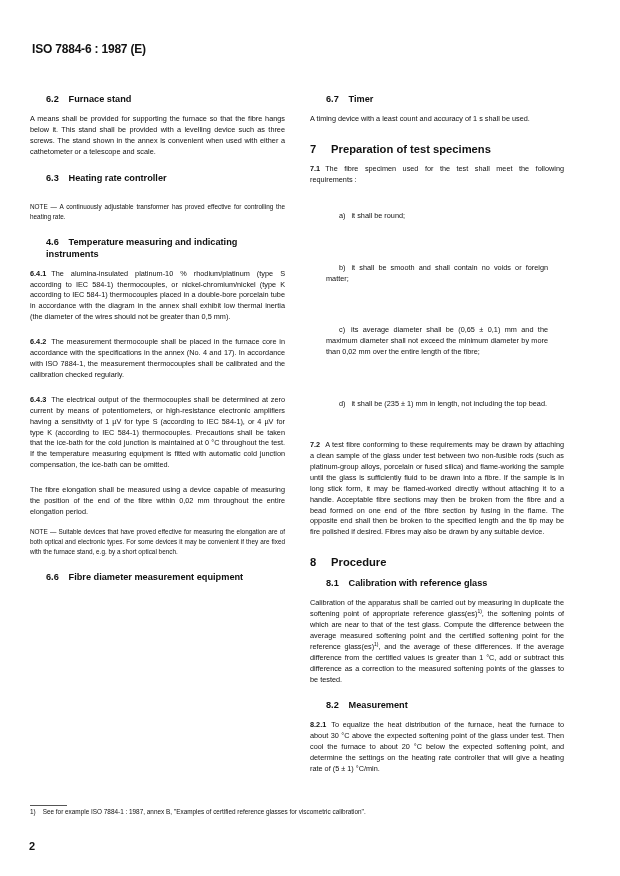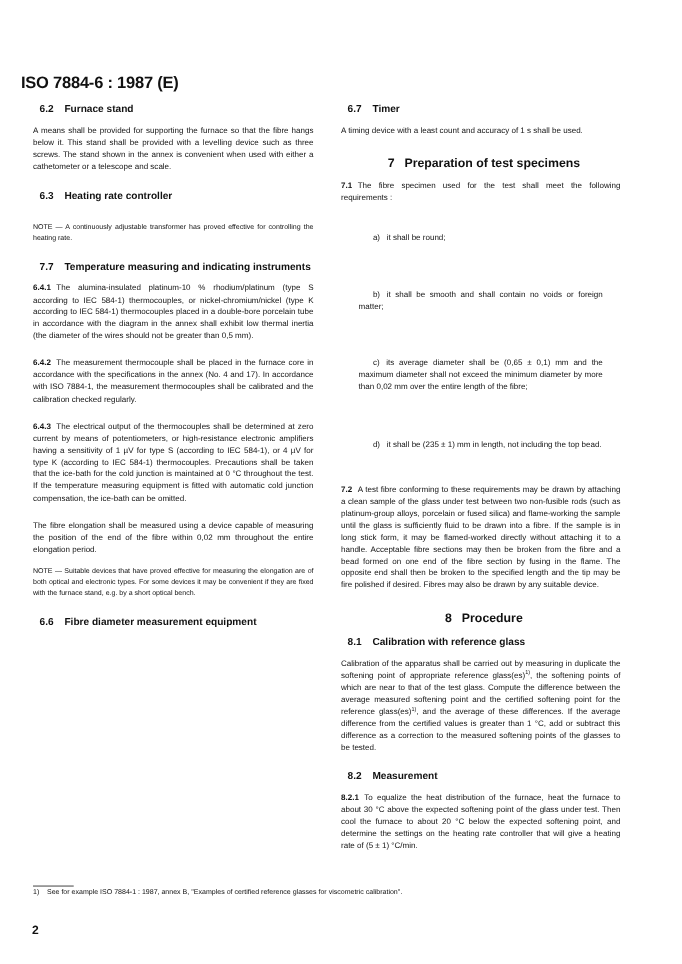--- a/index.html
+++ b/index.html
@@ -2,34 +2,34 @@
 <html><head>
 <meta charset="utf-8">
 <style>
   html, body { margin: 0; padding: 0; background: #ffffff; }
   body {
     width: 620px; height: 876px; position: relative; overflow: hidden;
     font-family: "Liberation Sans", "DejaVu Sans", sans-serif;
     color: #111111;
   }
   .doc-id {
-    position: absolute; left: 19px; top: 42px;
-    font-size: 15px; font-weight: bold; letter-spacing: -0.2px; margin-top: 25px;
+    position: absolute; left: 32px; top: 42px;
+    font-size: 12px; font-weight: bold; letter-spacing: -0.2px;
   }
   .col {
     position: absolute; top: 93px; width: 255px;
   }
   .col.left { left: 30px; }
   .col.right { left: 310px; width: 254px; }
   h2 {
-    font-size: 9.2px; font-weight: bold; margin: 0 0 9px 6px; line-height: 12px;
+    font-size: 9.2px; font-weight: bold; margin: 0 0 9px 16px; line-height: 12px;
   }
   h2 .num { display: inline-block; min-width: 20px; }
   h1 {
-    font-size: 11.2px; font-weight: bold; margin: 0 0 8px 0; line-height: 14px; text-align: center;
+    font-size: 11.2px; font-weight: bold; margin: 0 0 8px 0; line-height: 14px;
   }
   h1 .num { display: inline-block; min-width: 18px; }
   p {
     font-size: 7.3px; line-height: 10.9px; margin: 0; text-align: justify;
   }
   p .pnum { font-weight: bold; margin-right: 5px; }
   .note { font-size: 6.4px; line-height: 10px; margin: 0; text-align: justify; }
   .gap-s { height: 9px; }
   .gap-m { height: 14px; }
   .gap-l { height: 17px; }
@@ -62,21 +62,21 @@
   <div class="gap-m"></div>
 
   <section>
     <h2><span class="num">6.3</span> <span>Heating rate controller</span></h2>
     <div class="gap-s"></div>
     <p class="note">NOTE — A continuously adjustable transformer has proved effective for controlling the heating rate.</p>
   </section>
   <div class="gap-m"></div>
 
   <section>
-    <h2><span class="num">7.7</span> <span>Temperature measuring and indicating instruments</span></h2>
+    <h2><span class="num">4.6</span> <span>Temperature measuring and indicating instruments</span></h2>
     <p><span class="pnum">6.4.1</span><span>The alumina-insulated platinum-10 % rhodium/platinum (type S according to IEC 584-1) thermocouples, or nickel-chromium/nickel (type K according to IEC 584-1) thermocouples placed in a double-bore porcelain tube in accordance with the diagram in the annex shall exhibit low thermal inertia (the diameter of the wires should not be greater than 0,5 mm).</span></p>
     <div class="gap-m"></div>
     <p><span class="pnum">6.4.2</span><span>The measurement thermocouple shall be placed in the furnace core in accordance with the specifications in the annex (No. 4 and 17). In accordance with ISO 7884-1, the measurement thermocouples shall be calibrated and the calibration checked regularly.</span></p>
     <div class="gap-m"></div>
     <p><span class="pnum">6.4.3</span><span>The electrical output of the thermocouples shall be determined at zero current by means of potentiometers, or high-resistance electronic amplifiers having a sensitivity of 1 µV for type S (according to IEC 584-1), or 4 µV for type K (according to IEC 584-1) thermocouples. Precautions shall be taken that the ice-bath for the cold junction is maintained at 0 °C throughout the test. If the temperature measuring equipment is fitted with automatic cold junction compensation, the ice-bath can be omitted.</span></p>
   </section>
   <div class="gap-m"></div>
 
   <section>
     <p>The fibre elongation shall be measured using a device capable of measuring the position of the end of the fibre within 0,02 mm throughout the entire elongation period.</p>

